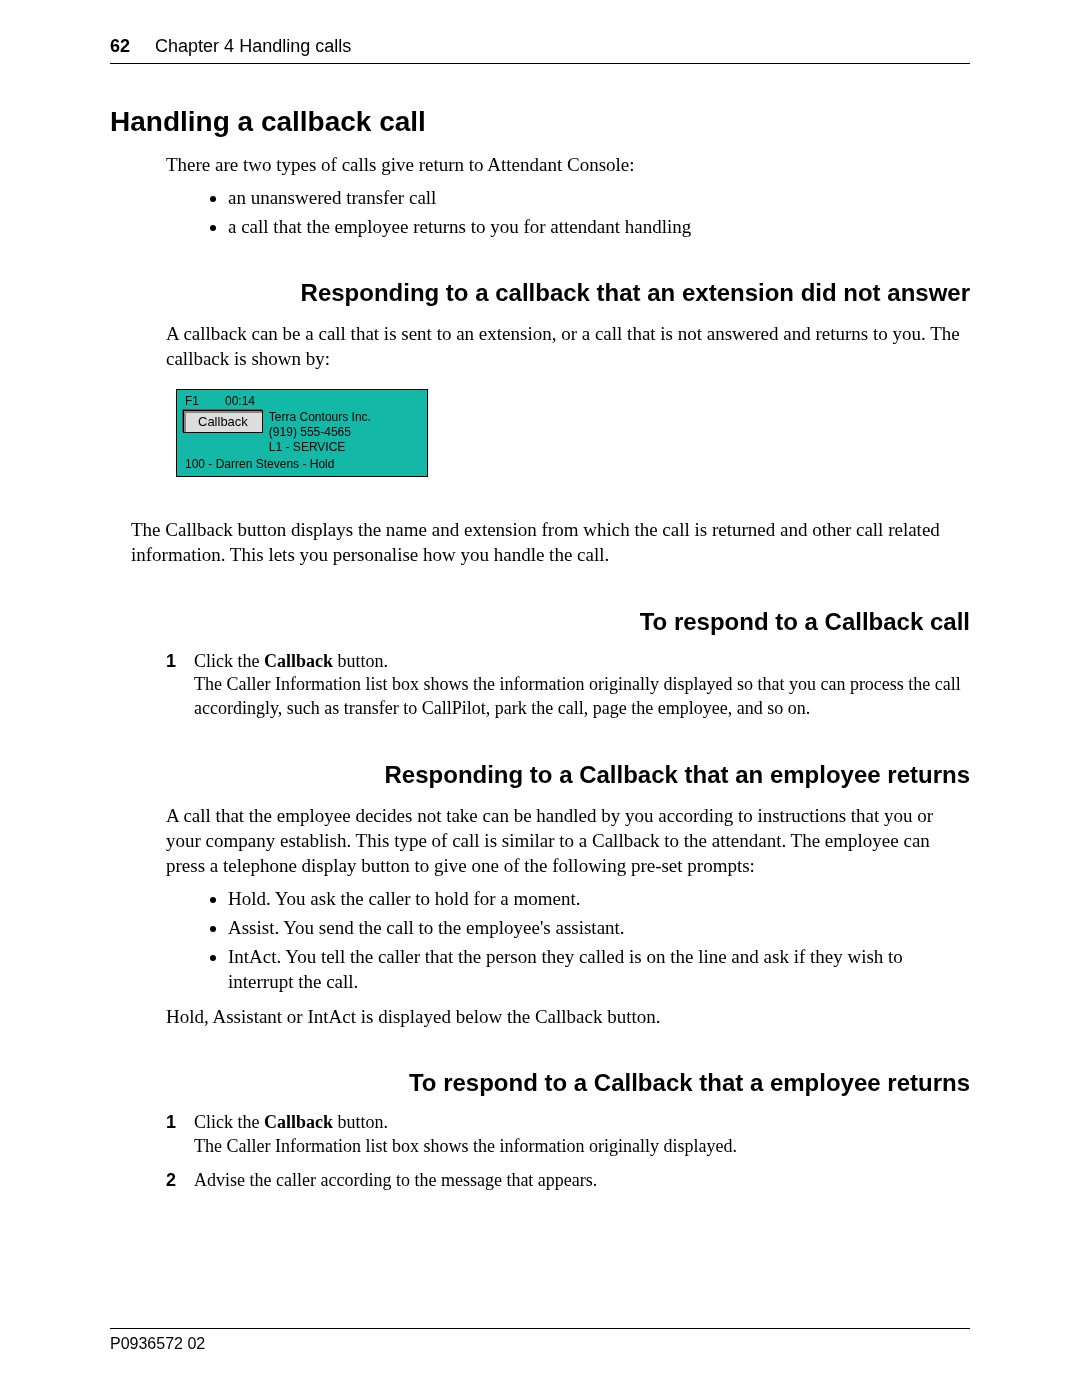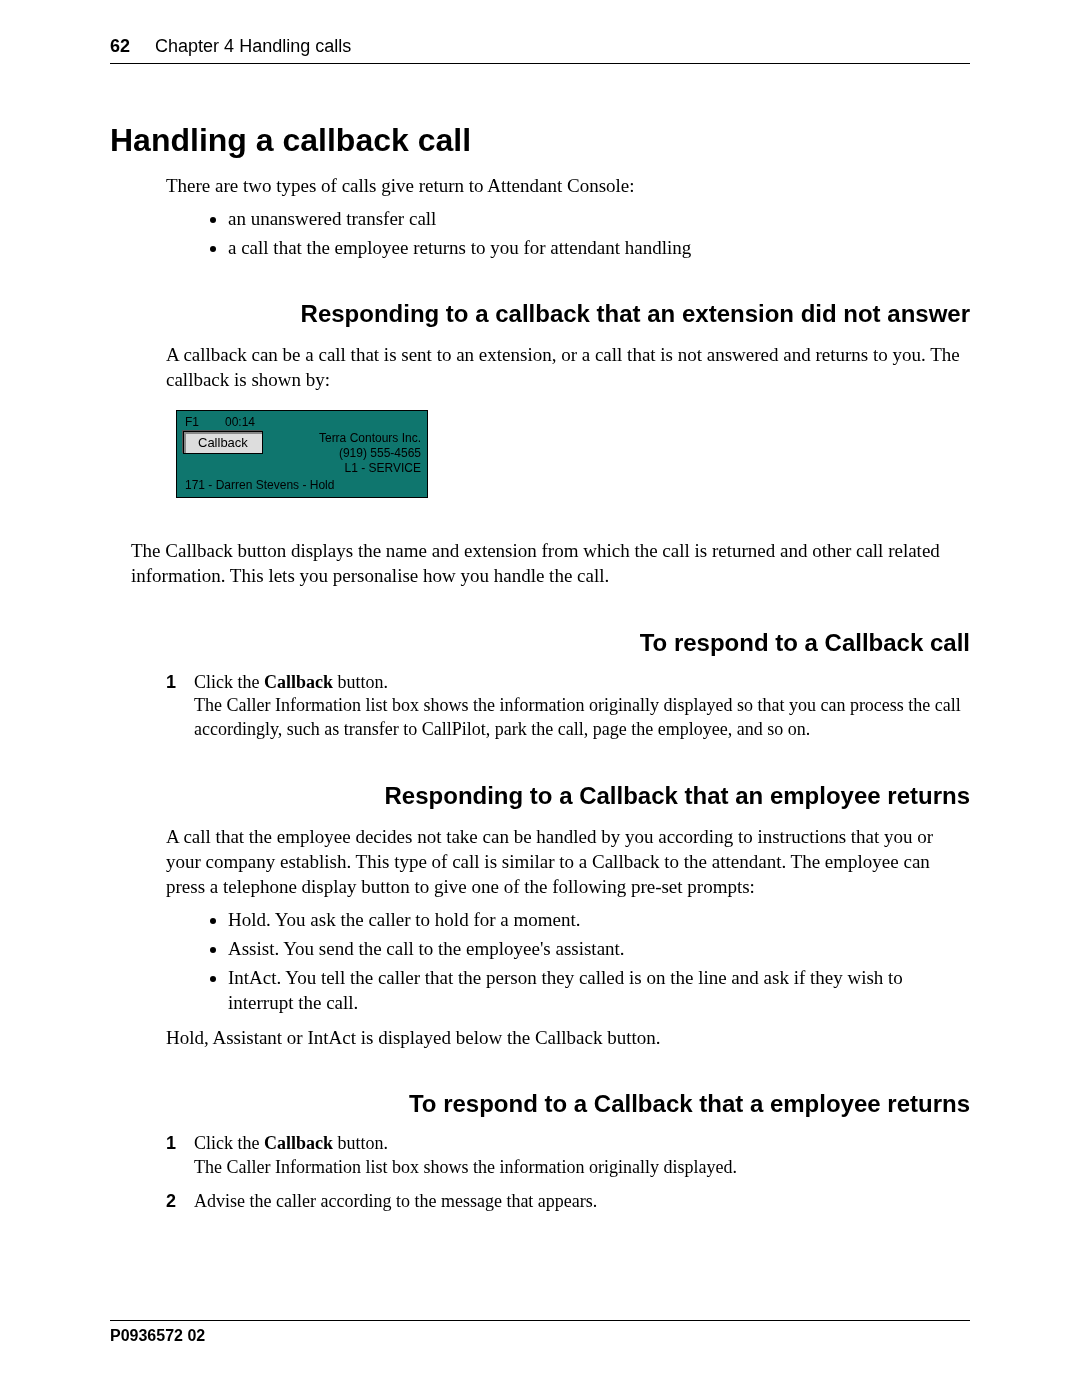--- a/index.html
+++ b/index.html
@@ -24,22 +24,22 @@
   .header-row .pn { font-weight: 700; }
   .header-row .chap { font-weight: 400; }
   .hr {
     border: 0;
     border-top: 1.5px solid #000;
     margin: 2px 0 0 0;
   }
   h1 {
     font-family: Arial, Helvetica, sans-serif;
     font-weight: 700;
-    font-size: 32px;
-    margin: 58px 0 14px 0;
+    font-size: 28px;
+    margin: 42px 0 14px 0;
   }
   h2 {
     font-family: Arial, Helvetica, sans-serif;
     font-weight: 700;
     font-size: 24px;
     margin: 40px 0 14px 56px;
     text-align: right;
   }
   .body-indent {
     margin-left: 56px;
@@ -58,21 +58,21 @@
     padding-left: 106px;
     font-size: 19px;
   }
   ul.bullets li { margin: 4px 12px; line-height: 1.32; }
   .callback-box {
     margin: 18px 0 0 66px;
     width: 250px;
     border: 1.5px solid #000;
     font-family: Verdana, Geneva, sans-serif;
     font-size: 12px;
-    background: #0f766e;
+    background: #14b8a6;
   }
   .cb-top {
     display: flex;
     padding: 4px 8px 0 8px;
   }
   .cb-top .f1 { width: 40px; }
   .cb-mid {
     display: flex;
     align-items: flex-start;
     padding: 2px 6px 0 6px;
@@ -85,21 +85,21 @@
     font-family: Verdana, Geneva, sans-serif;
     font-size: 13px;
     padding: 3px 14px;
     margin-right: 6px;
     white-space: nowrap;
   }
   .cb-right {
     font-size: 12px;
     line-height: 1.25;
     flex: 1;
-    text-align: right;
+    text-align: left;
   }
   .cb-bottom {
     padding: 2px 8px 5px 8px;
     font-size: 12px;
     text-align: left;
   }
   ol.numlist {
     list-style: none;
     counter-reset: step;
     margin: 12px 0 0 56px;
@@ -116,24 +116,23 @@
     content: counter(step);
     font-family: Arial, Helvetica, sans-serif;
     font-weight: 700;
     width: 28px;
     flex: 0 0 28px;
   }
   ol.numlist .li-body { flex: 1; }
   .bold { font-weight: 700; }
   .footer {
     position: absolute;
-    bottom: 52px;
+    bottom: 44px;
     left: 110px;
     right: 110px;
-    font-weight: bold;
   }
   .footer-hr {
     border: 0;
     border-top: 1.5px solid #000;
     margin: 0 0 6px 0;
   }
   .footer-txt {
     font-family: Arial, Helvetica, sans-serif;
     font-size: 16px;
   }
@@ -166,21 +165,21 @@
       <span>00:14</span>
     </div>
     <div class="cb-mid">
       <span class="cb-btn">Callback</span>
       <div class="cb-right">
         <div>Terra Contours Inc.</div>
         <div>(919) 555-4565</div>
         <div>L1 - SERVICE</div>
       </div>
     </div>
-    <div class="cb-bottom">171 - Darren Stevens - Hold</div>
+    <div class="cb-bottom">100 - Darren Stevens - Hold</div>
   </div>
 
   <div class="body-p" style="margin-top:40px;margin-left:21px;">The Callback button displays the name and extension from which the call is returned and other call related information. This lets you personalise how you handle the call.</div>
 
   <h2>To respond to a Callback call</h2>
   <ol class="numlist">
     <li>
       <div class="li-body">
         <span>Click the </span><span class="bold">Callback</span><span> button.</span>
         <br>

